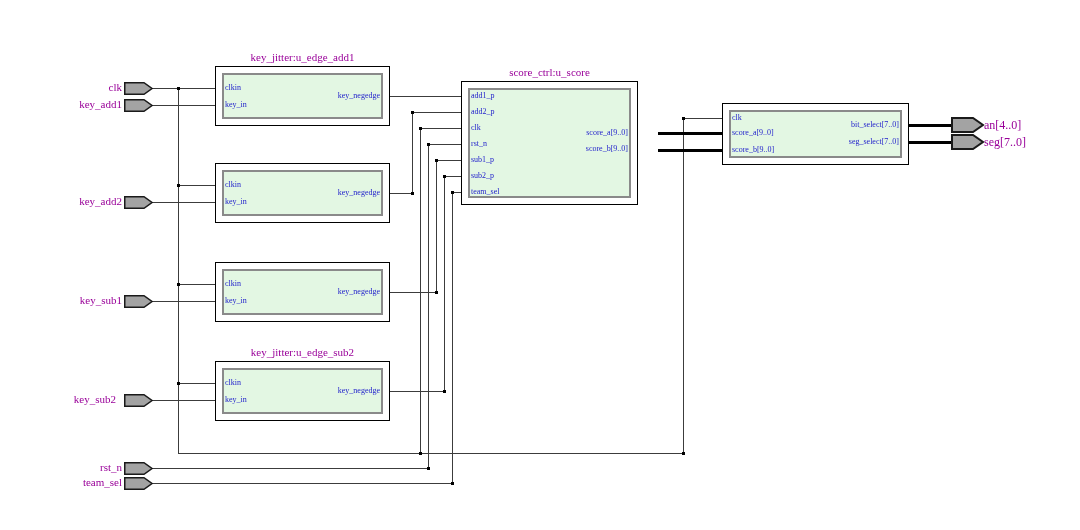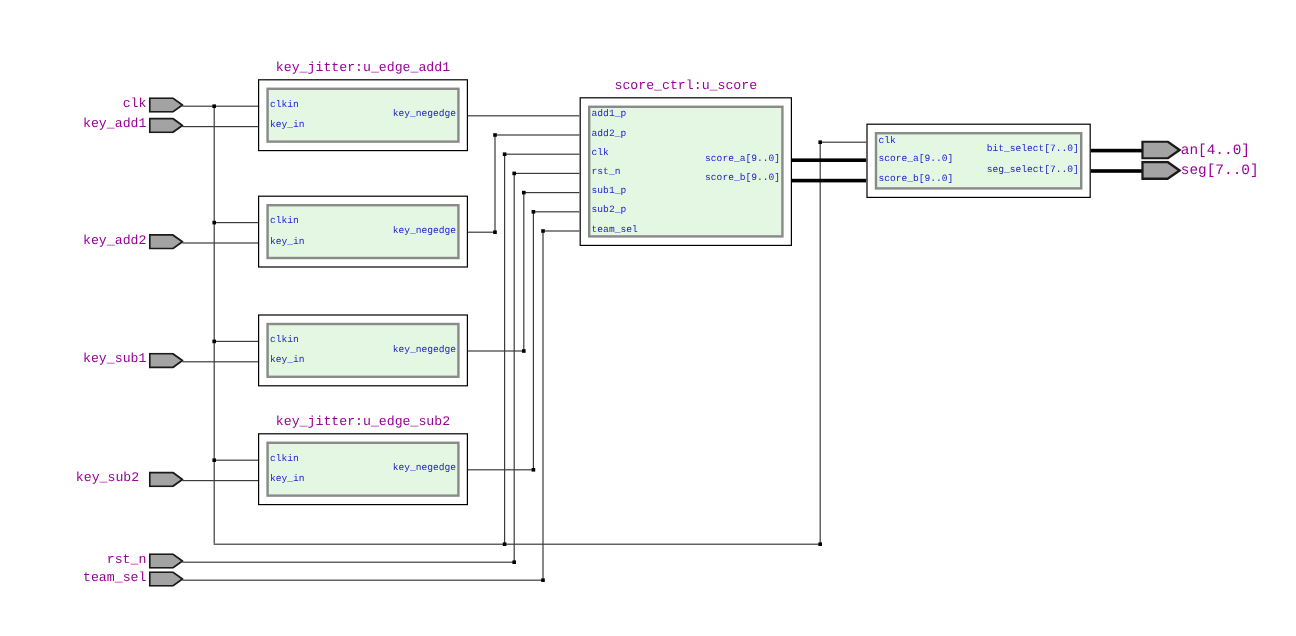--- a/index.html
+++ b/index.html
@@ -1,19 +1,19 @@
 <!DOCTYPE html>
 <html style="--background: #ffffff; --title-color: #990099; --port-label-color: #2323cc; --module-fill: #e3f7e3; --module-border: #000000; --inner-border: #8a8a8a; --pin-fill: #a3a3a3; --pin-border: #1a1a1a; --wire-color: #3c3c3c; --bus-color: #000000;"><head>
 <meta charset="utf-8">
 <style>
   html,body{margin:0;padding:0;background:#fff;}
   .canvas{
     position:relative;width:1080px;height:530px;overflow:hidden;
     background:var(--background,#fff);
-    font-family:Liberation Mono, monospace;
+    font-family:Liberation Serif, serif;
   }
   
   .w{position:absolute;display:block;background:var(--wire-color,#3c3c3c);}
   .w.h{height:1px;}
   .w.v{width:1px;}
   .bus{position:absolute;display:block;height:3px;background:var(--bus-color,#000);}
   .dot{position:absolute;display:block;width:3px;height:3px;background:var(--bus-color,#000);}
   
   .module{position:absolute;border:1px solid var(--module-border,#000);background:#fff;}
   .module .inner{position:absolute;left:6px;right:6px;top:6px;bottom:6px;
@@ -113,21 +113,21 @@
   </div>
 
   <div class="module" style="left:215px;top:361px;width:173px;height:58px">
     <div class="mtitle">key_jitter:u_edge_sub2</div>
     <div class="inner"></div>
     <span class="port" style="left:9px;top:16px">clkin</span>
     <span class="port" style="left:9px;top:33px">key_in</span>
     <span class="port out" style="right:9px;top:24px">key_negedge</span>
   </div>
 
-  <div class="module" style="left:483px;top:81px;width:175px;height:122px">
+  <div class="module" style="left:461px;top:81px;width:175px;height:122px">
     <div class="mtitle">score_ctrl:u_score</div>
     <div class="inner"></div>
     <span class="port" style="left:9px;top:9px">add1_p</span>
     <span class="port" style="left:9px;top:25px">add2_p</span>
     <span class="port" style="left:9px;top:41px">clk</span>
     <span class="port" style="left:9px;top:57px">rst_n</span>
     <span class="port" style="left:9px;top:73px">sub1_p</span>
     <span class="port" style="left:9px;top:89px">sub2_p</span>
     <span class="port" style="left:9px;top:105px">team_sel</span>
     <span class="port out" style="right:9px;top:46px">score_a[9..0]</span>

